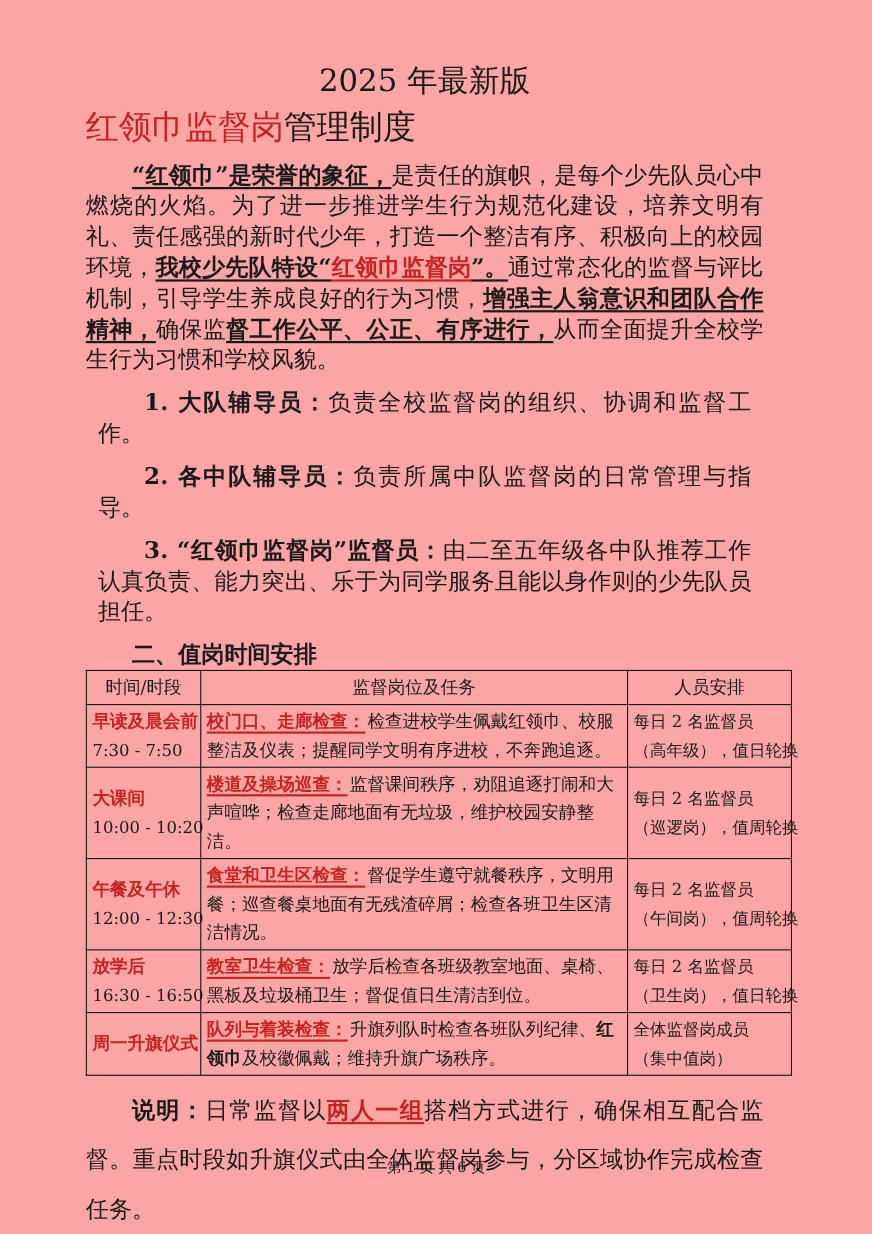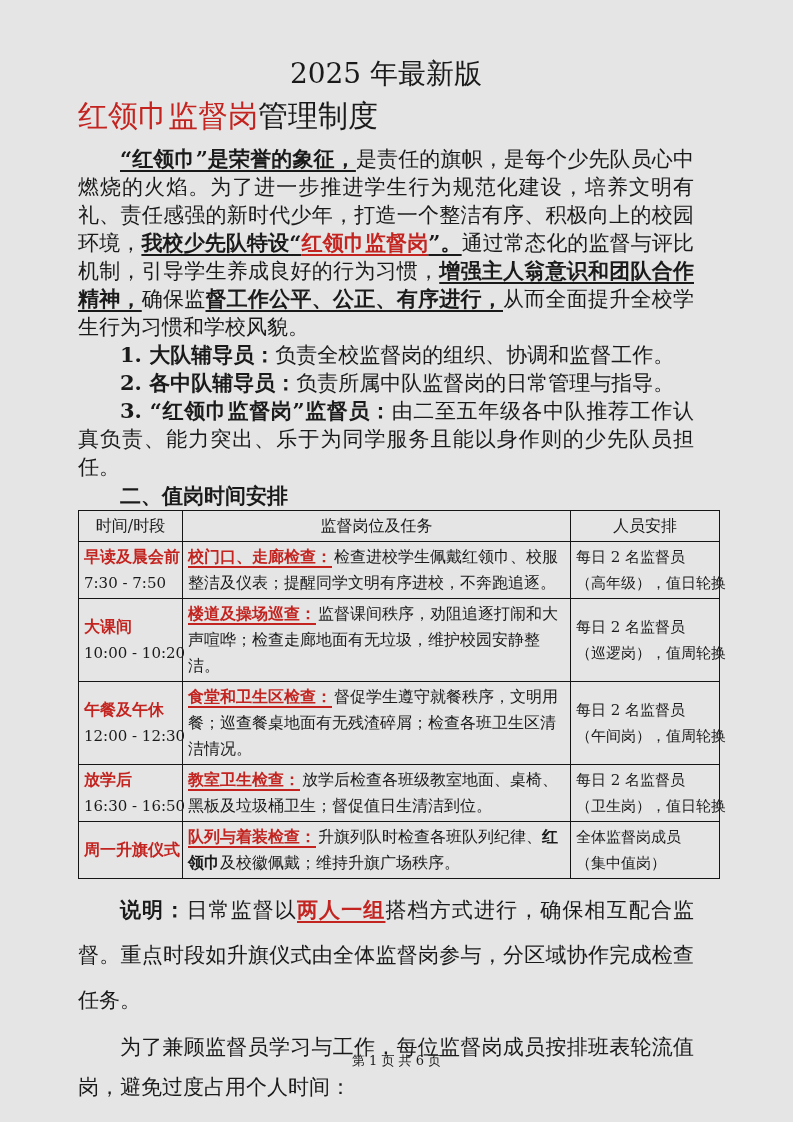--- a/index.html
+++ b/index.html
@@ -1,21 +1,21 @@
 <!DOCTYPE html>
 <html><head>
 <meta charset="utf-8">
 <style>
   * { box-sizing: border-box; }
   html, body { margin: 0; padding: 0; background: #ffffff; }
   .page {
     position: relative;
     width: 793px; height: 1122px;
     margin: 0 auto;
-    background: #e5e5e5;
+    background: #fca5a5;
     color: #1a1a1a;
     font-family: "DejaVu Serif", "Liberation Serif", serif;
     padding: 56px 99px 0 78px;
     overflow: hidden;
   }
   .title-year {
     text-align: center;
     font-size: 28px; line-height: 36px;
     white-space: nowrap;
   }
@@ -39,21 +39,21 @@
   }
   .heading {
     font-size: 21px; line-height: 28px;
     font-weight: bold; text-indent: 2em;
     margin: 1px 0 0 0;
     white-space: nowrap;
   }
   .list-item {
     font-size: 21px; line-height: 28px;
     text-align: justify; text-indent: 2em;
-    margin: 0;
+    margin: 11px;
   }
   .list-item .lead { font-weight: bold; }
 
   table.schedule {
     border-collapse: collapse;
     width: 641px;
     margin-top: 0;
     font-size: 16px;
     table-layout: fixed;
   }

